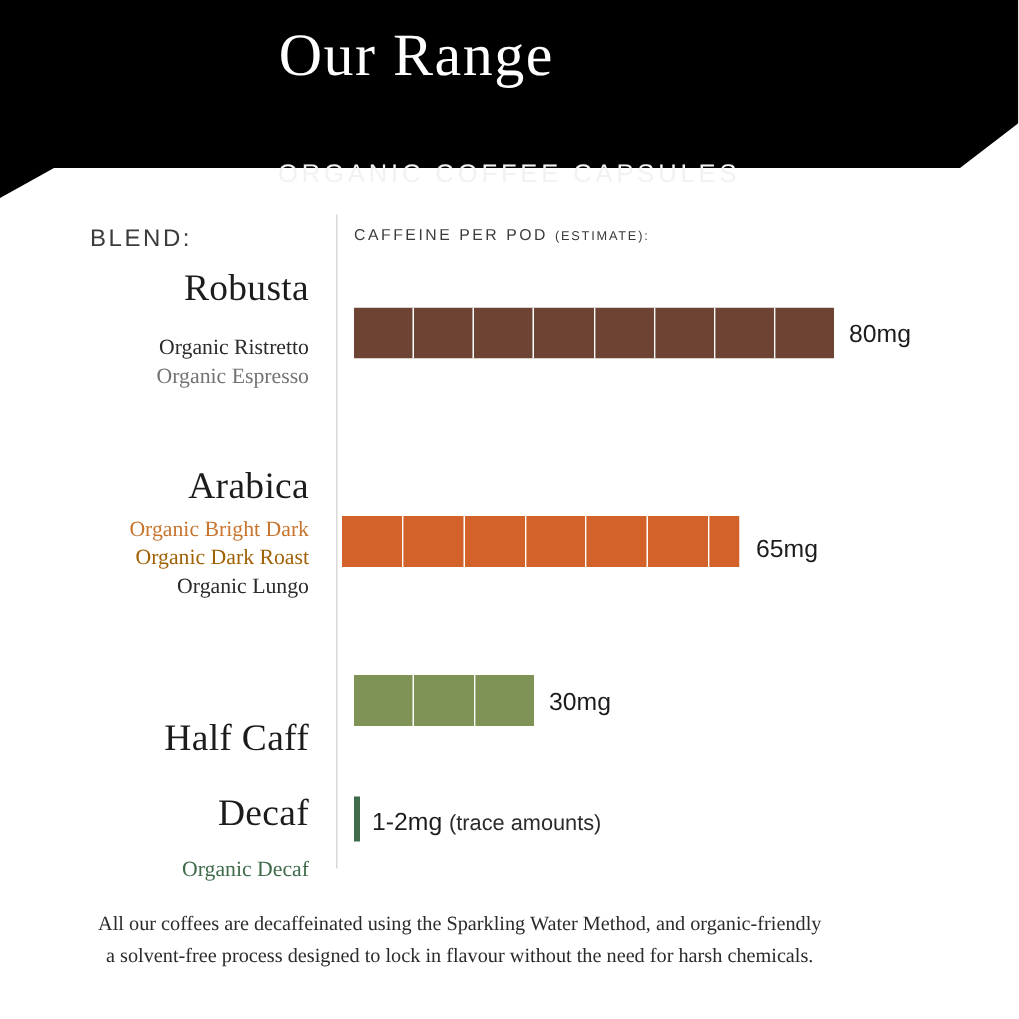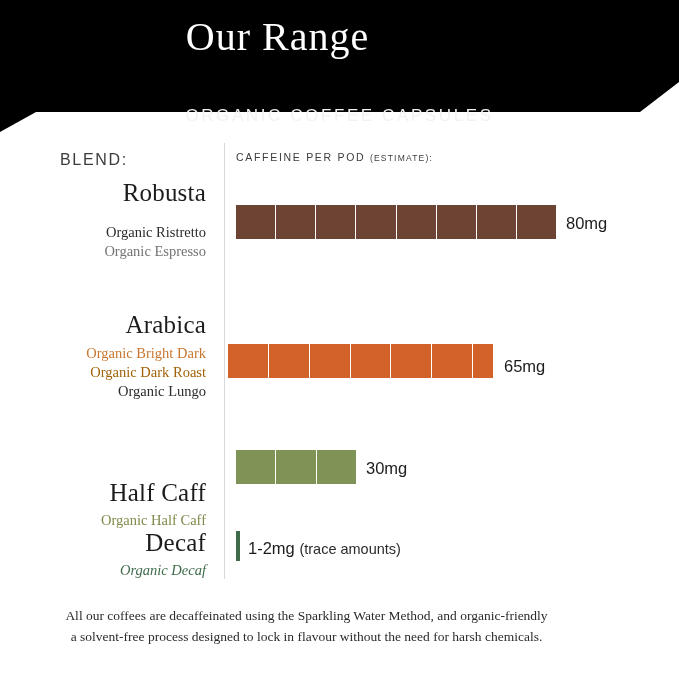--- a/index.html
+++ b/index.html
@@ -201,36 +201,35 @@
     <div class="seg" style="flex:0.5;background:#d2622a;"></div>
   </div>
   <div class="bar-value" style="top:357px;left:504px;">
     <span>65mg</span>
   </div>
 </div>
 
 <div class="row">
   <div class="row-labels" style="top:436px;margin-top:42px;">
     <div class="blend-name">Half Caff</div>
-    <div class="variety" style="color:#7e8a4a;margin-top:4px;">Organic Half Caff</div>
   </div>
   <div class="bar" style="top:450px;left:236px;width:120px;">
     <div class="seg" style="flex:1;background:#7e9355;"></div>
     <div class="seg" style="flex:1;background:#7e9355;"></div>
     <div class="seg" style="flex:1;background:#7e9355;"></div>
   </div>
   <div class="bar-value" style="top:459px;left:366px;">
     <span>30mg</span>
   </div>
 </div>
 
 <div class="row">
   <div class="row-labels" style="top:528px;">
     <div class="blend-name">Decaf</div>
-    <div class="variety" style="color:#3f6b4a;margin-top:4px;font-style:italic;">Organic Decaf</div>
+    <div class="variety" style="color:#3f6b4a;margin-top:14px;">Organic Decaf</div>
   </div>
   <div id="decaf-tick" style="top:531px;left:236px;"></div>
   <div class="bar-value" style="top:539px;left:248px;">
     <span>1-2mg</span>
     <span class="note">(trace amounts)</span>
   </div>
 </div>
 
 <div id="footer">
   <div>All our coffees are decaffeinated using the Sparkling Water Method, and organic-friendly</div>

